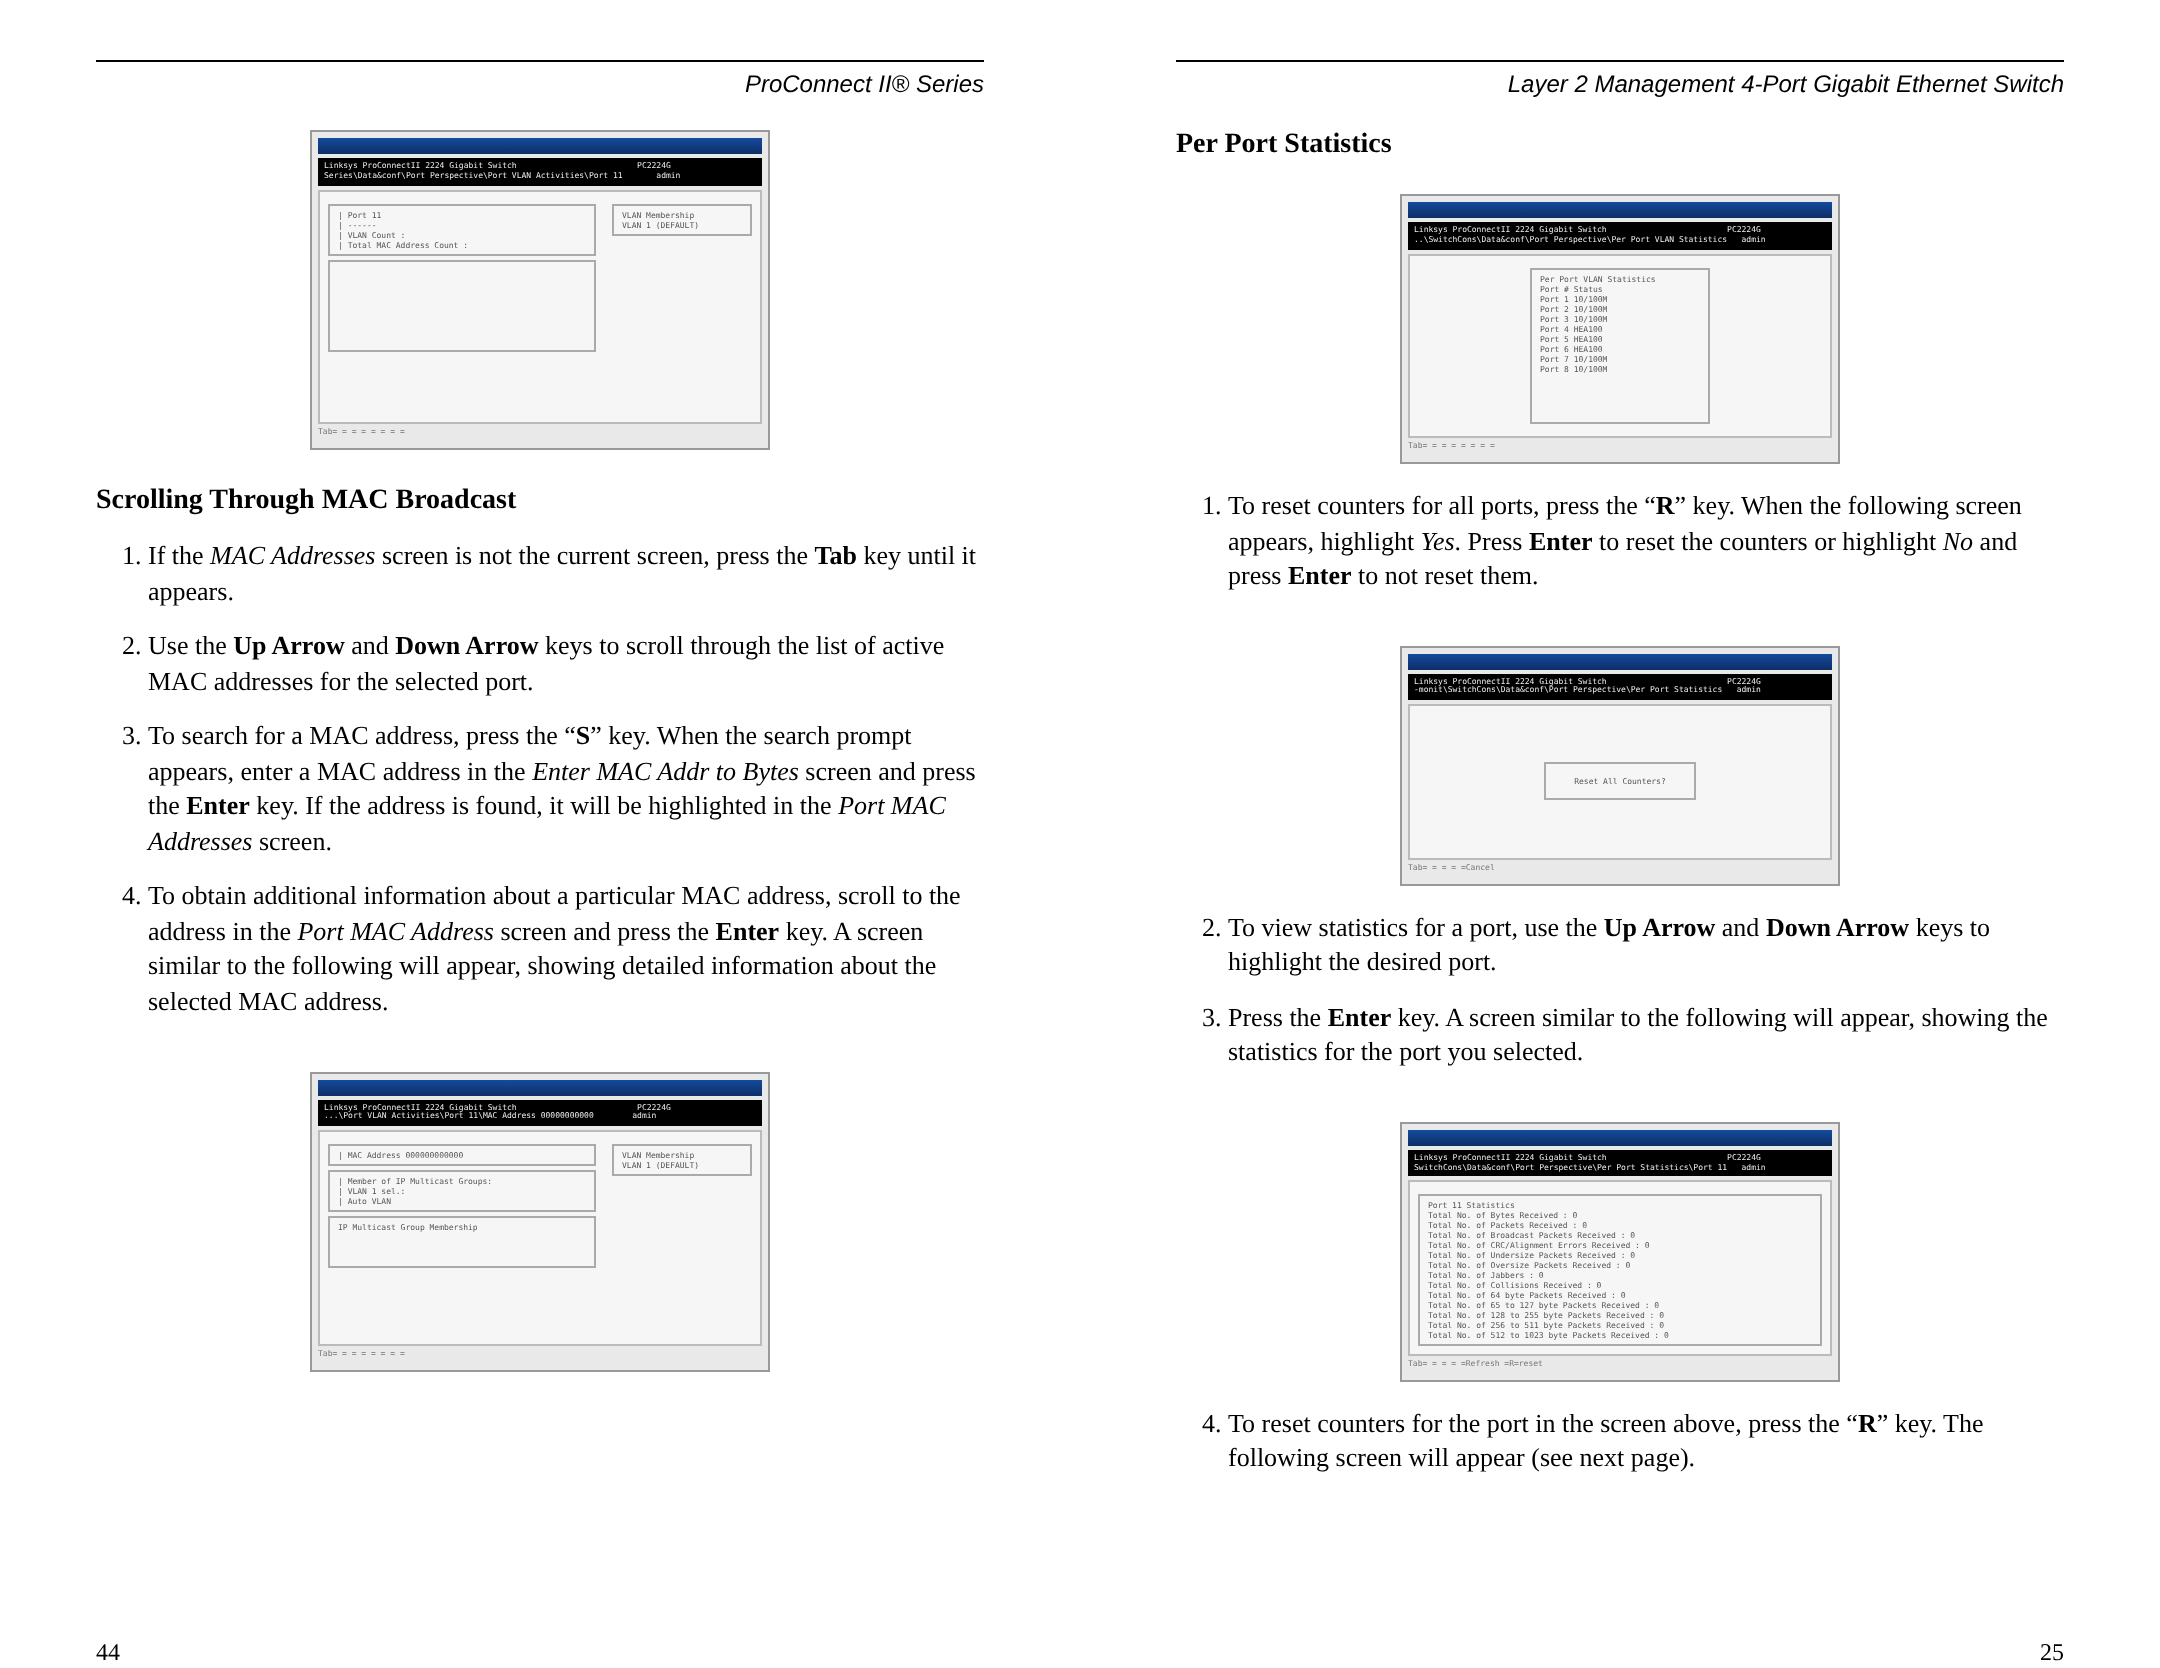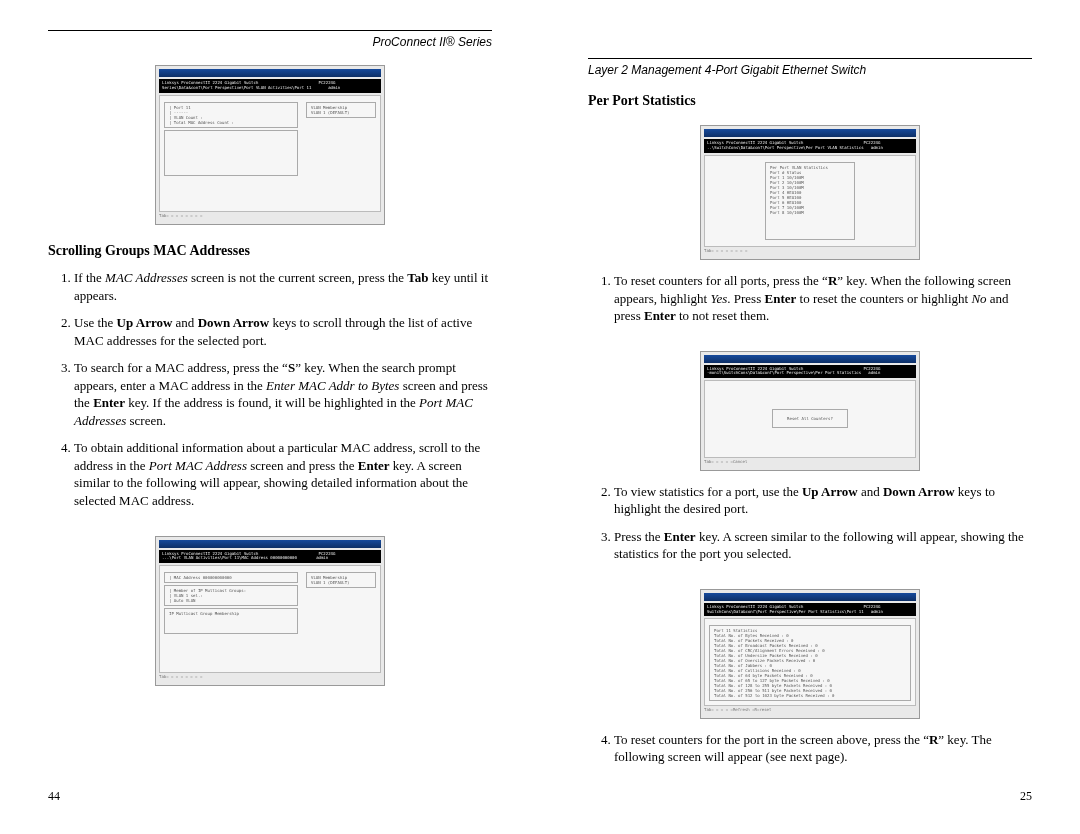--- a/index.html
+++ b/index.html
@@ -29,21 +29,21 @@
   }
   .running-head {
     border-top: 1.2px solid #000;
     padding-top: 4px;
     font-style: italic;
     font-size: 12px;
     margin-bottom: 10px;
     font-family: Arial, Helvetica, sans-serif;
   }
   .running-head.left  { text-align: right; }
-  .running-head.right { text-align: left; margin-top: 28px; }
+  .running-head.right { text-align: right; }
   .section-title {
     font-weight: bold;
     font-size: 14px;
     margin: 6px 0 10px 0;
   }
   .body-text {
     font-size: 13.2px;
     line-height: 1.35;
     margin: 0 0 10px 0;
   }
@@ -53,21 +53,21 @@
     padding-left: 26px;
     margin: 0 0 10px 0;
   }
   ol.steps li {
     margin-bottom: 10px;
   }
   .italic { font-style: italic; }
   .bold { font-weight: bold; }
   .page-number {
     position: absolute;
-    bottom: 30px;
+    bottom: 0;
     font-size: 12px;
   }
   .page-number.left  { left: 48px; }
   .page-number.right { right: 48px; }
 
   
   .shot-wrap {
     display: flex;
     justify-content: center;
     margin: 6px 0 12px 0;
@@ -150,21 +150,21 @@
                 <div></div>
                 <div>VLAN 1 (DEFAULT)</div>
               </div>
             </div>
           </div>
         </div>
         <div class="footer">Tab=   =    =    =    =   =    =   =</div>
       </div>
     </div>
 
-    <div class="section-title">Scrolling Groups MAC Addresses</div>
+    <div class="section-title">Scrolling Through MAC Broadcast</div>
 
     <ol class="steps">
       <li>If the <span class="italic">MAC Addresses</span> screen is not the current screen, press the <span class="bold">Tab</span> key until it appears.</li>
       <li>Use the <span class="bold">Up Arrow</span> and <span class="bold">Down Arrow</span> keys to scroll through the list of active MAC addresses for the selected port.</li>
       <li>To search for a MAC address, press the “<span class="bold">S</span>” key. When the search prompt appears, enter a MAC address in the <span class="italic">Enter MAC Addr to Bytes</span> screen and press the <span class="bold">Enter</span> key. If the address is found, it will be highlighted in the <span class="italic">Port MAC Addresses</span> screen.</li>
       <li>To obtain additional information about a particular MAC address, scroll to the address in the <span class="italic">Port MAC Address</span> screen and press the <span class="bold">Enter</span> key.  A screen similar to the following will appear, showing detailed information about the selected MAC address.</li>
     </ol>
 
     <div class="shot-wrap">
       <div class="shot" style="width:230px;height:150px;">

